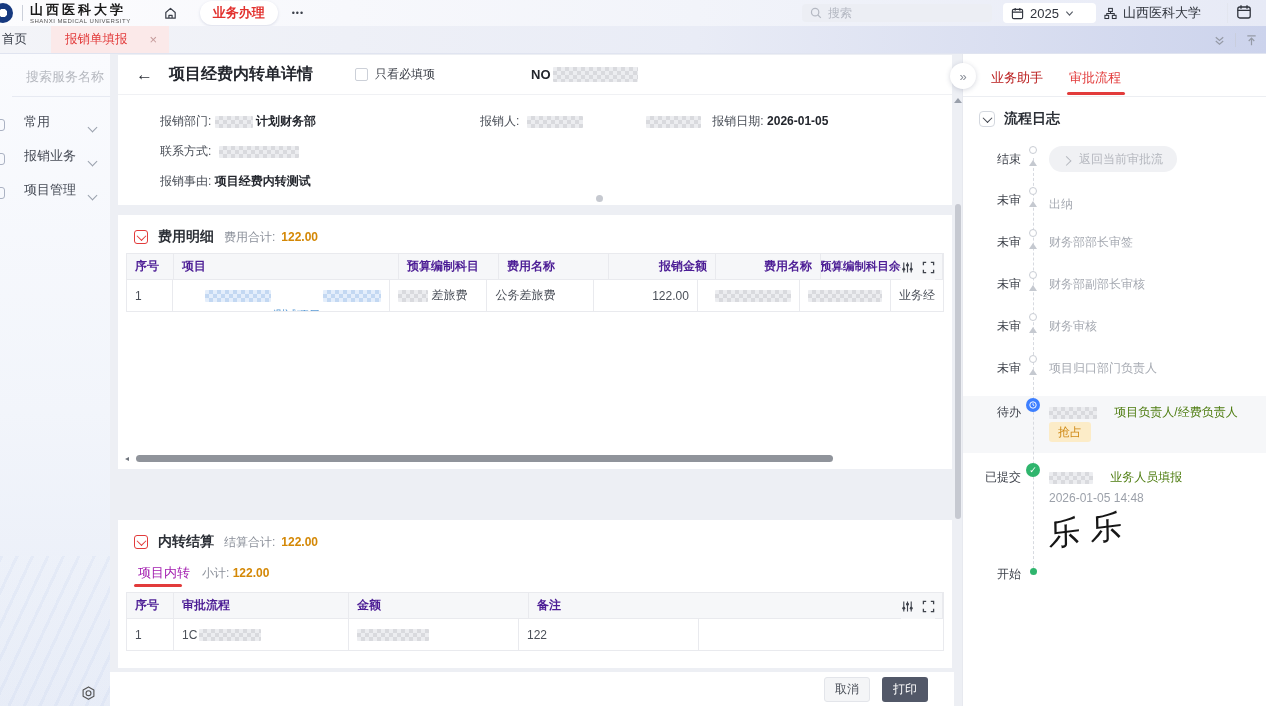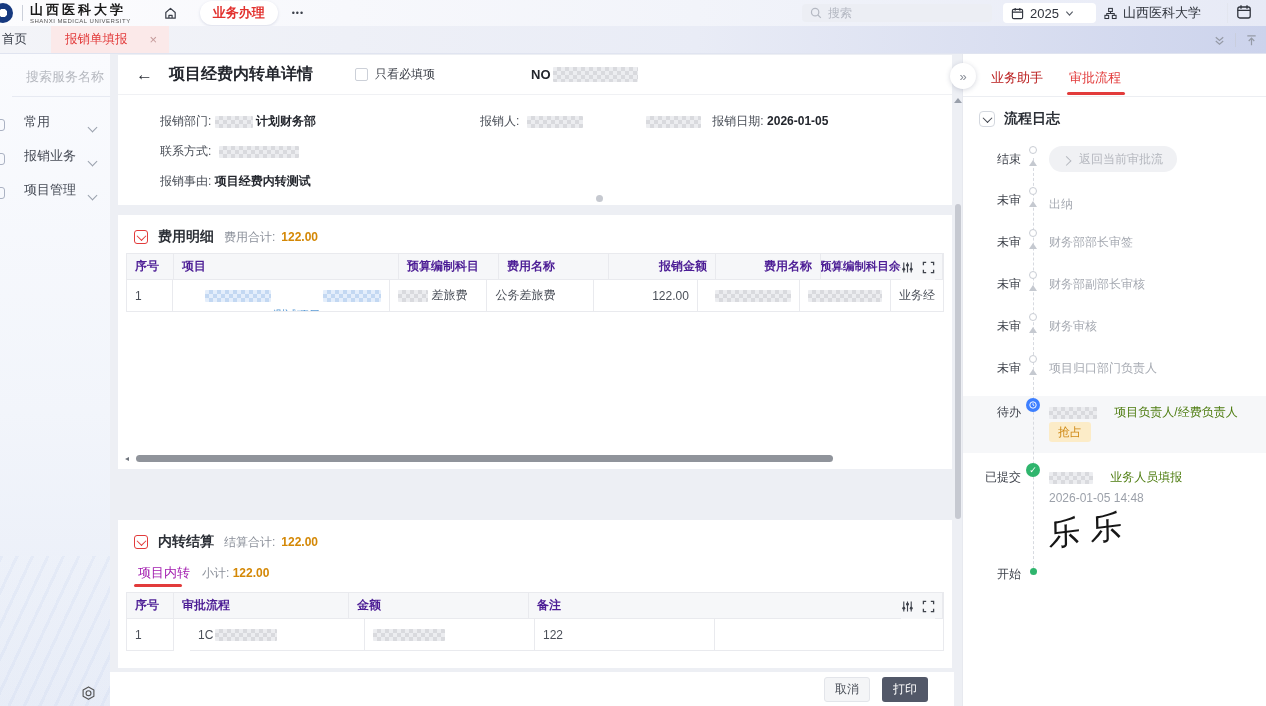--- a/index.html
+++ b/index.html
@@ -359,21 +359,21 @@
               <circle cx="7" cy="4.5" r="1.6" fill="#3f434c"></circle>
               <circle cx="11" cy="9" r="1.6" fill="#3f434c"></circle>
             </svg>
           <svg class="i" width="13" height="13" viewBox="0 0 14 14">
               <path d="M1.5 4.5v-3h3 M9.5 1.5h3v3 M12.5 9.5v3h-3 M4.5 12.5h-3v-3" fill="none" stroke="#3f434c" stroke-width="1.4"></path>
             </svg>
         </div>
       </div>
       <div class="trow td">
         <div class="tcell" style="width:47px;">1</div>
-        <div class="tcell" style="width:175px;margin-left:16px;">
+        <div class="tcell" style="width:175px;">
           <span>1C</span>
           <span class="mz" style="width:62px; margin-left:2px;"></span>
         </div>
         <div class="tcell" style="width:170px;">
             <span class="mz" style="width:72px;"></span>
           </div>
         <div class="tcell" style="width:180px;">122</div>
         <div class="tcell" style="flex:1;"></div>
       </div>
     </div>

